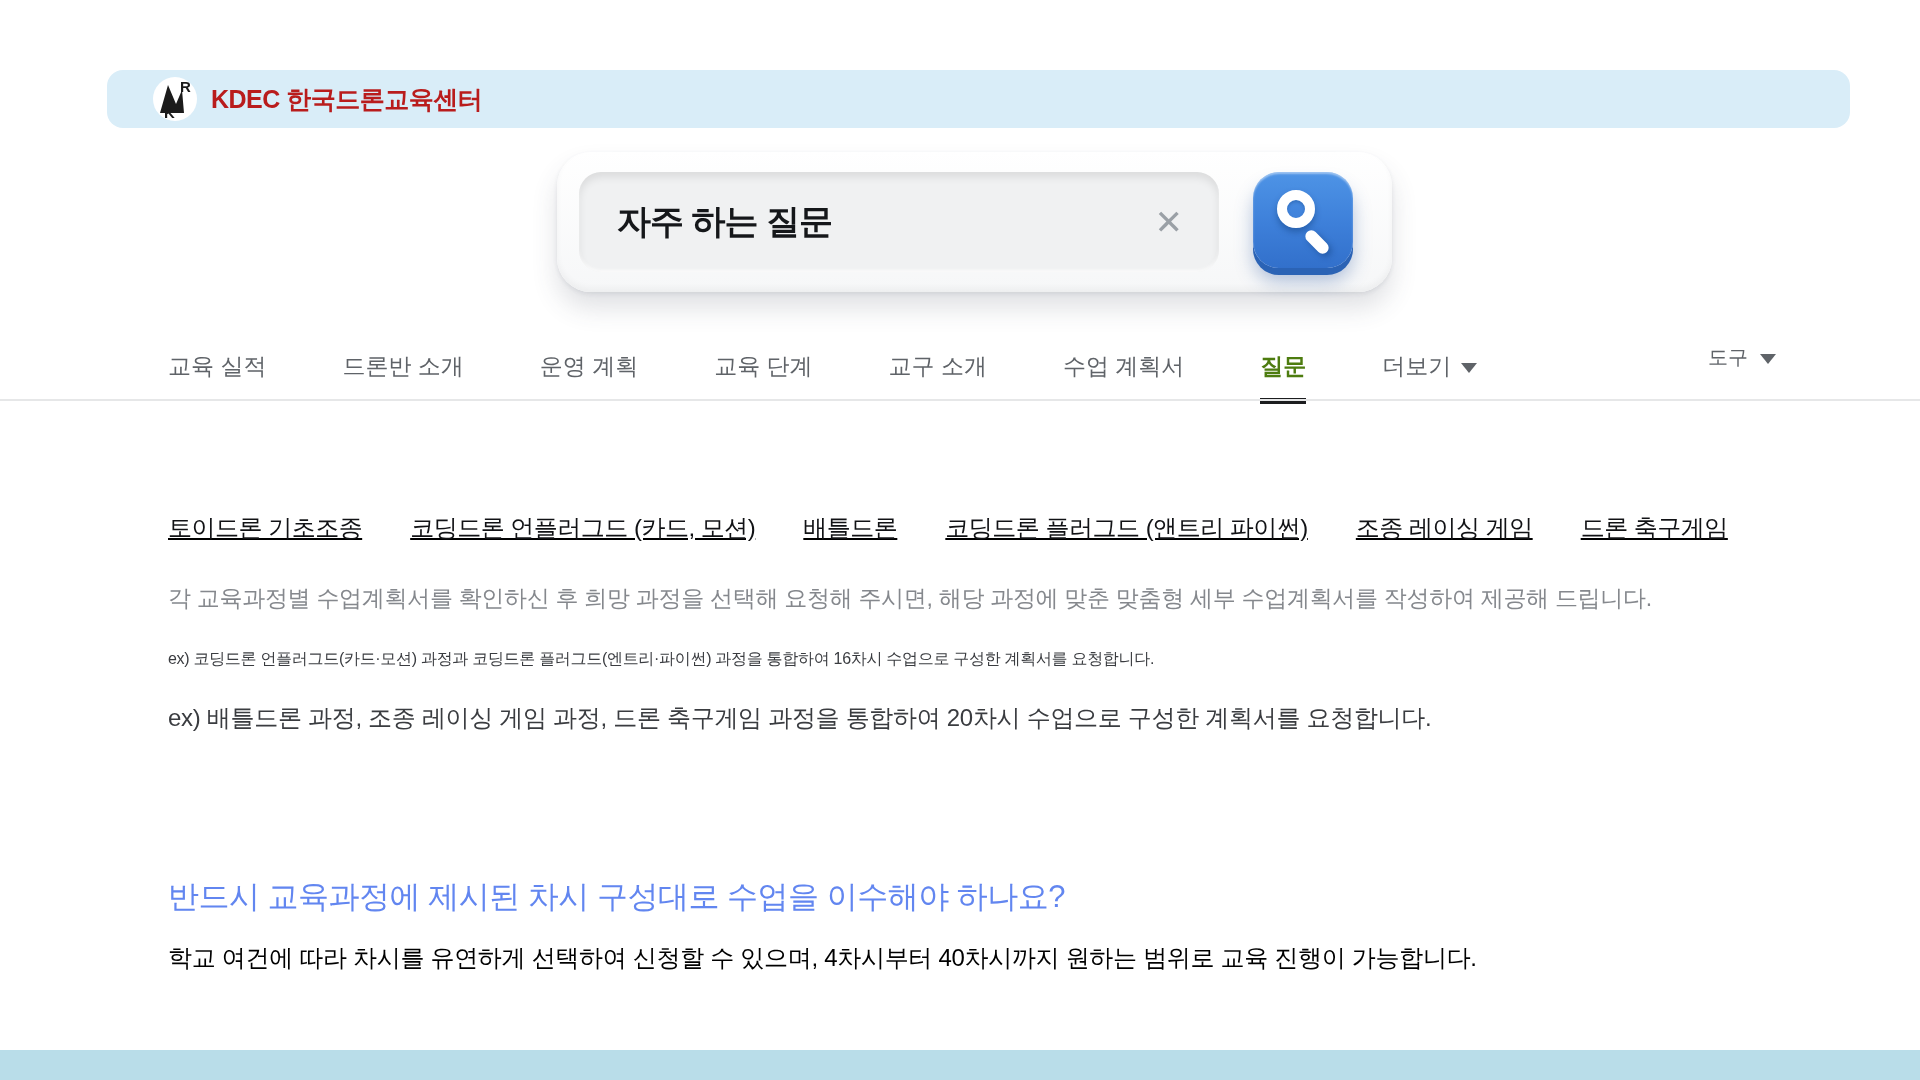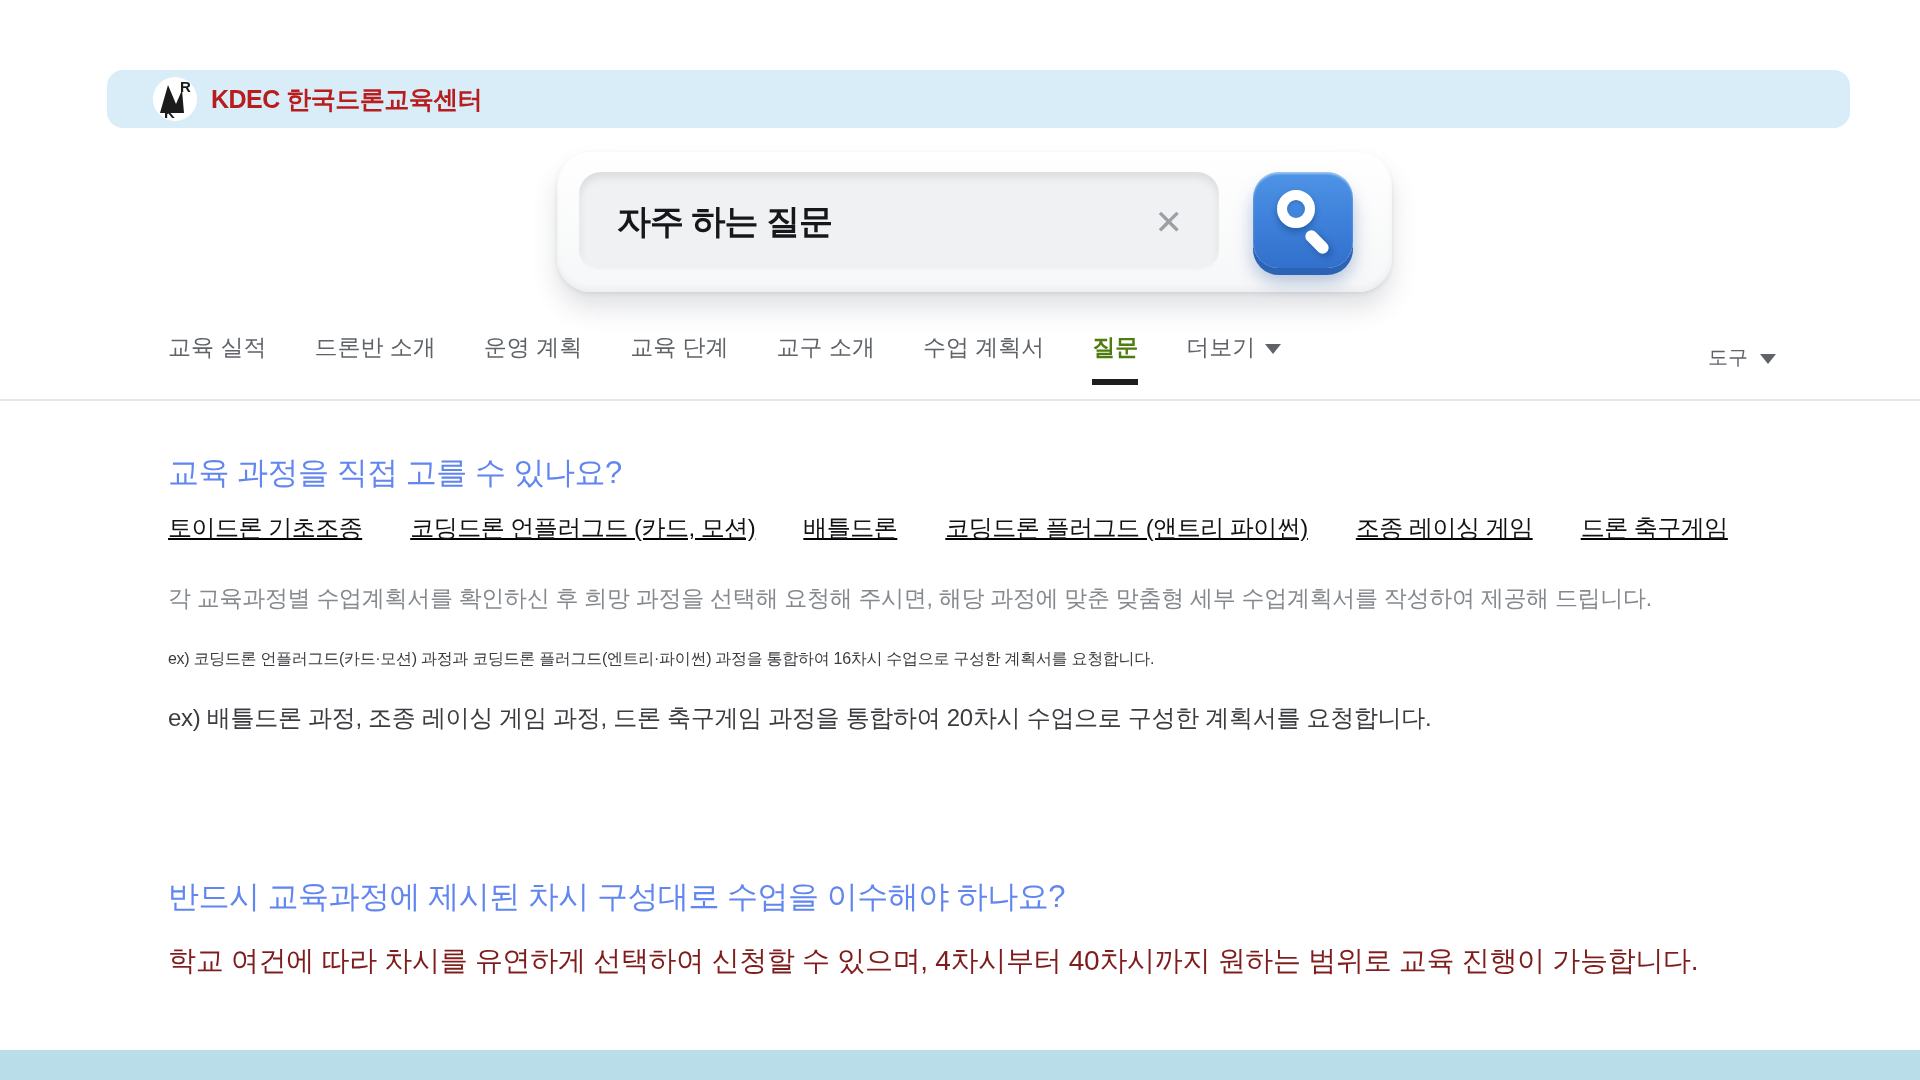--- a/index.html
+++ b/index.html
@@ -25,41 +25,41 @@
   .clear-x { font-size:34px; color:#9aa0a6; line-height:1; cursor:pointer; padding:0 6px; font-weight:400; }
   .search-btn { position:absolute; right:39px; top:20px; width:100px; height:96px; border:none; cursor:pointer;
     border-radius:26px; background:linear-gradient(#4e94e6 0%, #3d7fd9 55%, #3270cb 100%);
     box-shadow:0 7px 0 #2b63b5, 0 14px 18px rgba(45,90,160,.35), inset 0 2px 2px rgba(255,255,255,.45); }
   .mag { position:absolute; left:24px; top:18px; width:38px; height:38px; border:10px solid #ffffff;
     border-radius:50%; box-shadow:0 4px 6px rgba(0,40,90,.35), inset 0 2px 3px rgba(0,40,90,.25); }
   .mag-handle { position:absolute; left:58px; top:56px; width:12px; height:28px; background:#ffffff;
     border-radius:7px; transform:rotate(-45deg); box-shadow:0 4px 6px rgba(0,40,90,.35); }
 
   
-  .nav { position:absolute; left:168px; top:332px; height:50px; display:flex; align-items:flex-start; gap:48px; }
+  .nav { position:absolute; left:168px; top:332px; height:50px; display:flex; align-items:flex-end; gap:76px; }
   .tab { position:relative; font-size:23px; color:#5f6368; cursor:pointer; display:flex; align-items:center; gap:10px; white-space:nowrap; }
   .tab.active { color:#4d7c0f; font-weight:bold; }
   .tab.active::after { content:""; position:absolute; left:0; right:0; bottom:-22px; height:6px; background:#1c1d1f; }
   .caret { width:0; height:0; border-left:8px solid transparent; border-right:8px solid transparent;
     border-top:10px solid #5f6368; display:inline-block; margin-top:3px; }
   .tools { position:absolute; right:144px; top:332px; height:50px; display:flex; align-items:center; gap:12px;
     font-size:20px; color:#5f6368; cursor:pointer; }
   .divider { position:absolute; left:0; top:399px; width:1920px; border-bottom:2px solid #e6e7e8; }
 
   
   .question { position:absolute; left:168px; font-size:31px; color:#6286f0; letter-spacing:-0.5px; cursor:pointer; }
   .q1 { top:452px; } .q2 { top:876px; }
   .courses { position:absolute; left:168px; top:512px; display:flex; gap:48px;text-decoration:underline; }
   .course { font-size:24px; font-weight:500; color:#111215; letter-spacing:-0.5px; white-space:nowrap; cursor:pointer; }
   .para { position:absolute; left:168px; letter-spacing:-0.3px; white-space:nowrap; }
   .desc1 { top:583px; font-size:23px; color:#85888d; }
   .ex1 { top:649px; font-size:16px; color:#3a3c40; }
   .ex2 { top:702px; font-size:24px; color:#3a3c40; }
   .note { top:767px; font-size:24px; color:#1e2023; font-weight:600; }
-  .desc2 { top:942px; font-size:28px; color:#7f1d1d; }
+  .desc2 { top:942px; font-size:24px; color:#000000; }
 
   
   .footer-bar { position:absolute; left:0; top:1050px; width:1920px; height:30px; background:#b9dde9; }
 </style>
 </head>
 <body>
 
 <div class="stage">
 
   <div class="banner">
@@ -109,21 +109,20 @@
       <span>더보기</span>
       <span class="caret"></span>
     </span>
   </div>
   <div class="tools">
     <span>도구</span>
     <span class="caret"></span>
   </div>
   <div class="divider"></div>
 
-  <div class="question q1">교육 과정을 직접 고를 수 있나요?</div>
   <div class="courses">
     <span class="course">토이드론 기초조종</span>
     <span class="course">코딩드론 언플러그드 (카드, 모션)</span>
     <span class="course">배틀드론</span>
     <span class="course">코딩드론 플러그드 (앤트리 파이썬)</span>
     <span class="course">조종 레이싱 게임</span>
     <span class="course">드론 축구게임</span>
   </div>
   <div class="para desc1">각 교육과정별 수업계획서를 확인하신 후 희망 과정을 선택해 요청해 주시면, 해당 과정에 맞춘 맞춤형 세부 수업계획서를 작성하여 제공해 드립니다.</div>
   <div class="para ex1">ex) 코딩드론 언플러그드(카드·모션) 과정과 코딩드론 플러그드(엔트리·파이썬) 과정을 통합하여 16차시 수업으로 구성한 계획서를 요청합니다.</div>

